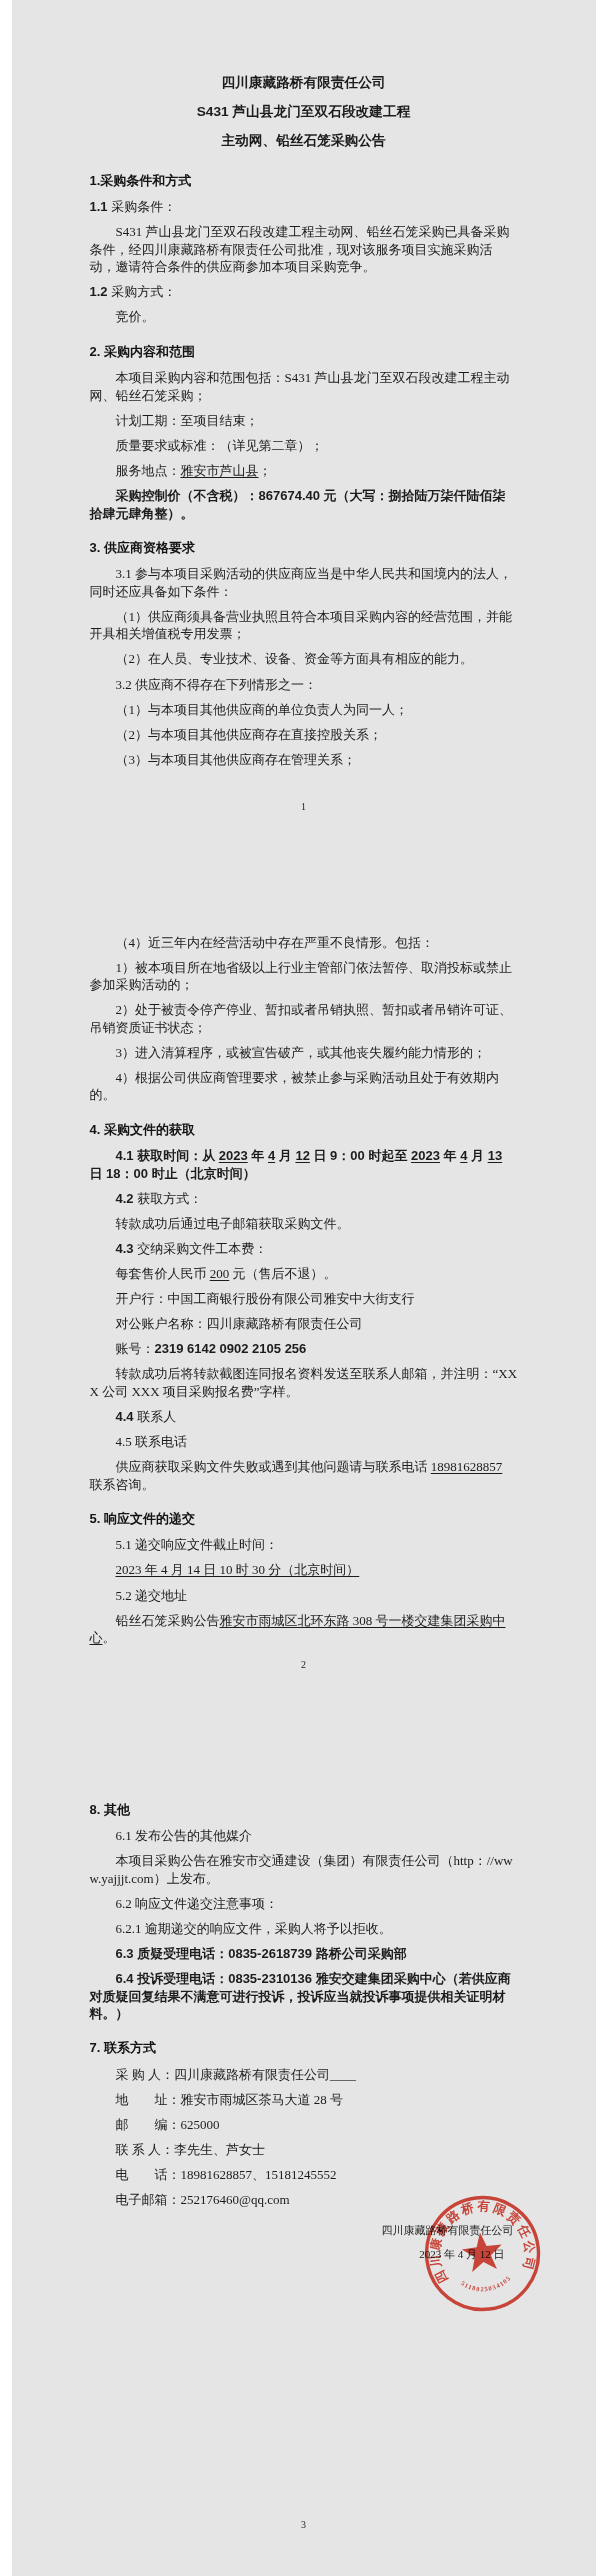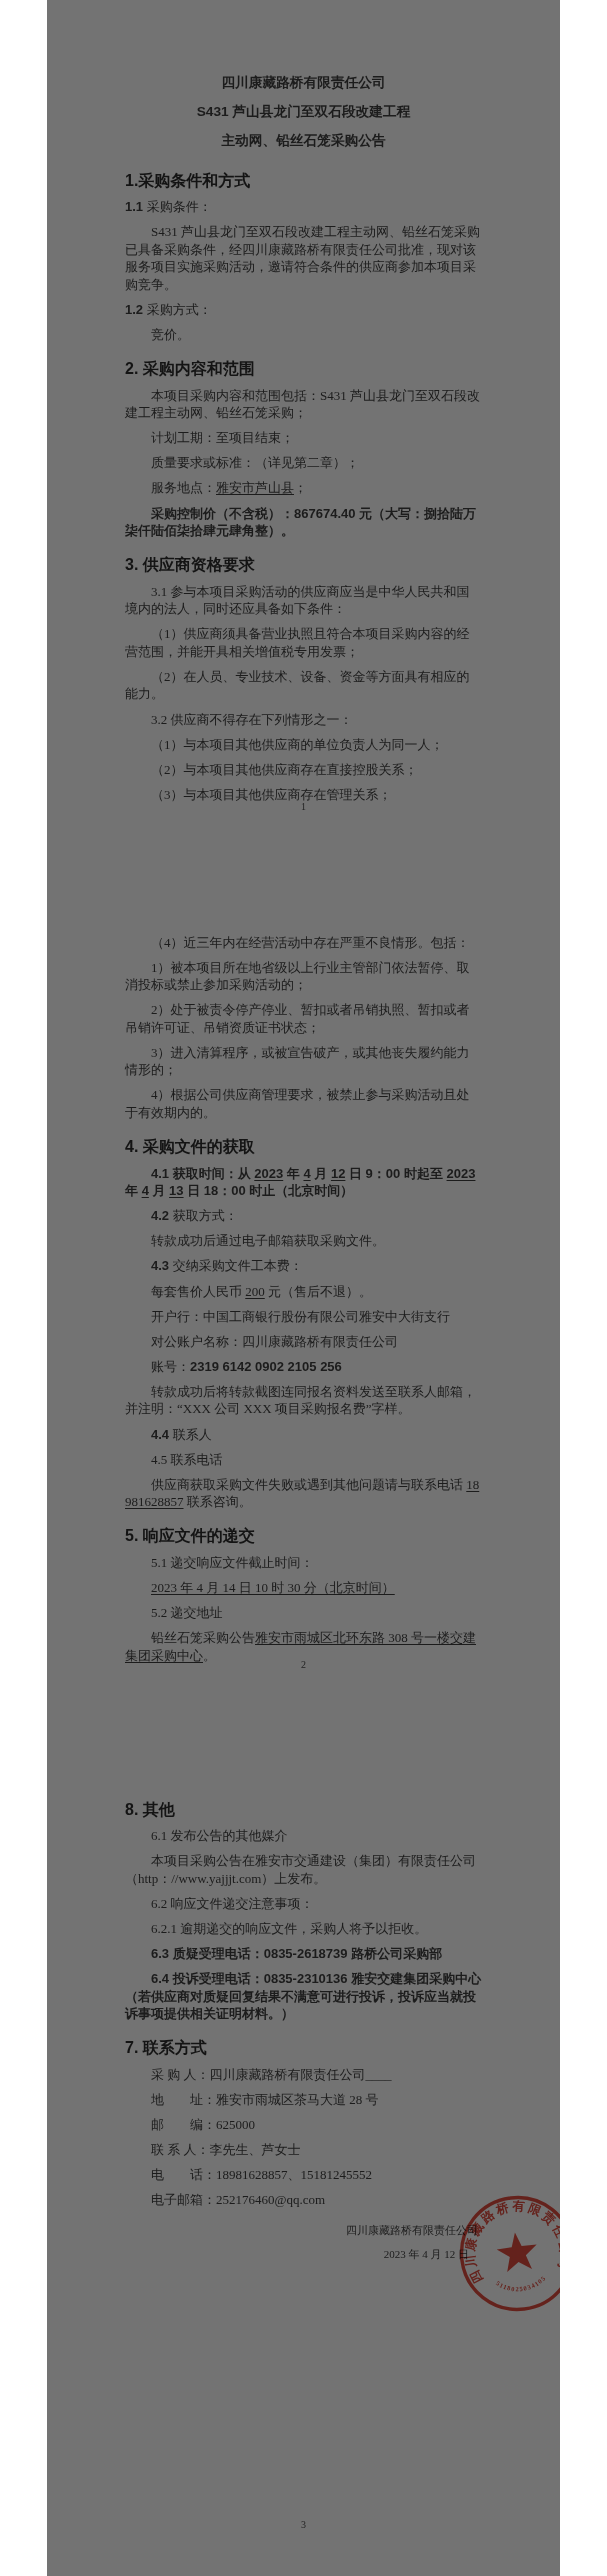--- a/index.html
+++ b/index.html
@@ -1,40 +1,40 @@
 <!DOCTYPE html>
 <html style="font-size:12px"><head>
 <meta charset="utf-8">
 <style>
   * { margin:0; padding:0; box-sizing:border-box; }
   html, body { background:#ffffff; }
   .doc {
     position:relative;
-    width:513px; height:2576px;
+    width:584px; height:2576px;
     margin:0 auto;
-    background:#737373;
+    background:#e5e5e5;
     color:#1c1c1c;
     font-family:"Liberation Serif", serif;
     overflow:hidden;
   }
   .page { position:relative; width:100%; padding:68px 78px 0 78px; }
   #page-1 { height:858px; }
   #page-2 { height:858px; }
   #page-3 { height:860px; }
 
   .blk { font-size:13px; line-height:17.5px; margin:7.6px 0; word-break:break-all; }
   .blk.title {
     font-family:"Liberation Sans", sans-serif;
     font-weight:bold; font-size:13.7px; line-height:29px;
     text-align:center; margin:0; word-break:normal;
   }
   .blk.title:last-of-type { margin-bottom:0; }
   h2.blk.heading {
     font-family:"Liberation Sans", sans-serif;
-    font-size:16px; font-weight:bold; color:#141414;
+    font-size:13px; font-weight:bold; color:#141414;
     margin:16.7px 0 9px 0; word-break:normal;
   }
   .ind { text-indent:2em; }
   .bold { font-weight:bold; font-family:"Liberation Sans", sans-serif; }
   .seg.b { font-weight:bold; font-family:"Liberation Sans", sans-serif; }
   .seg.u { text-decoration:underline; text-underline-offset:2.3px; }
 
   .pagenum {
     position:absolute; bottom:46px; left:0; width:100%;
     text-align:center; font-size:10px; color:#222;

